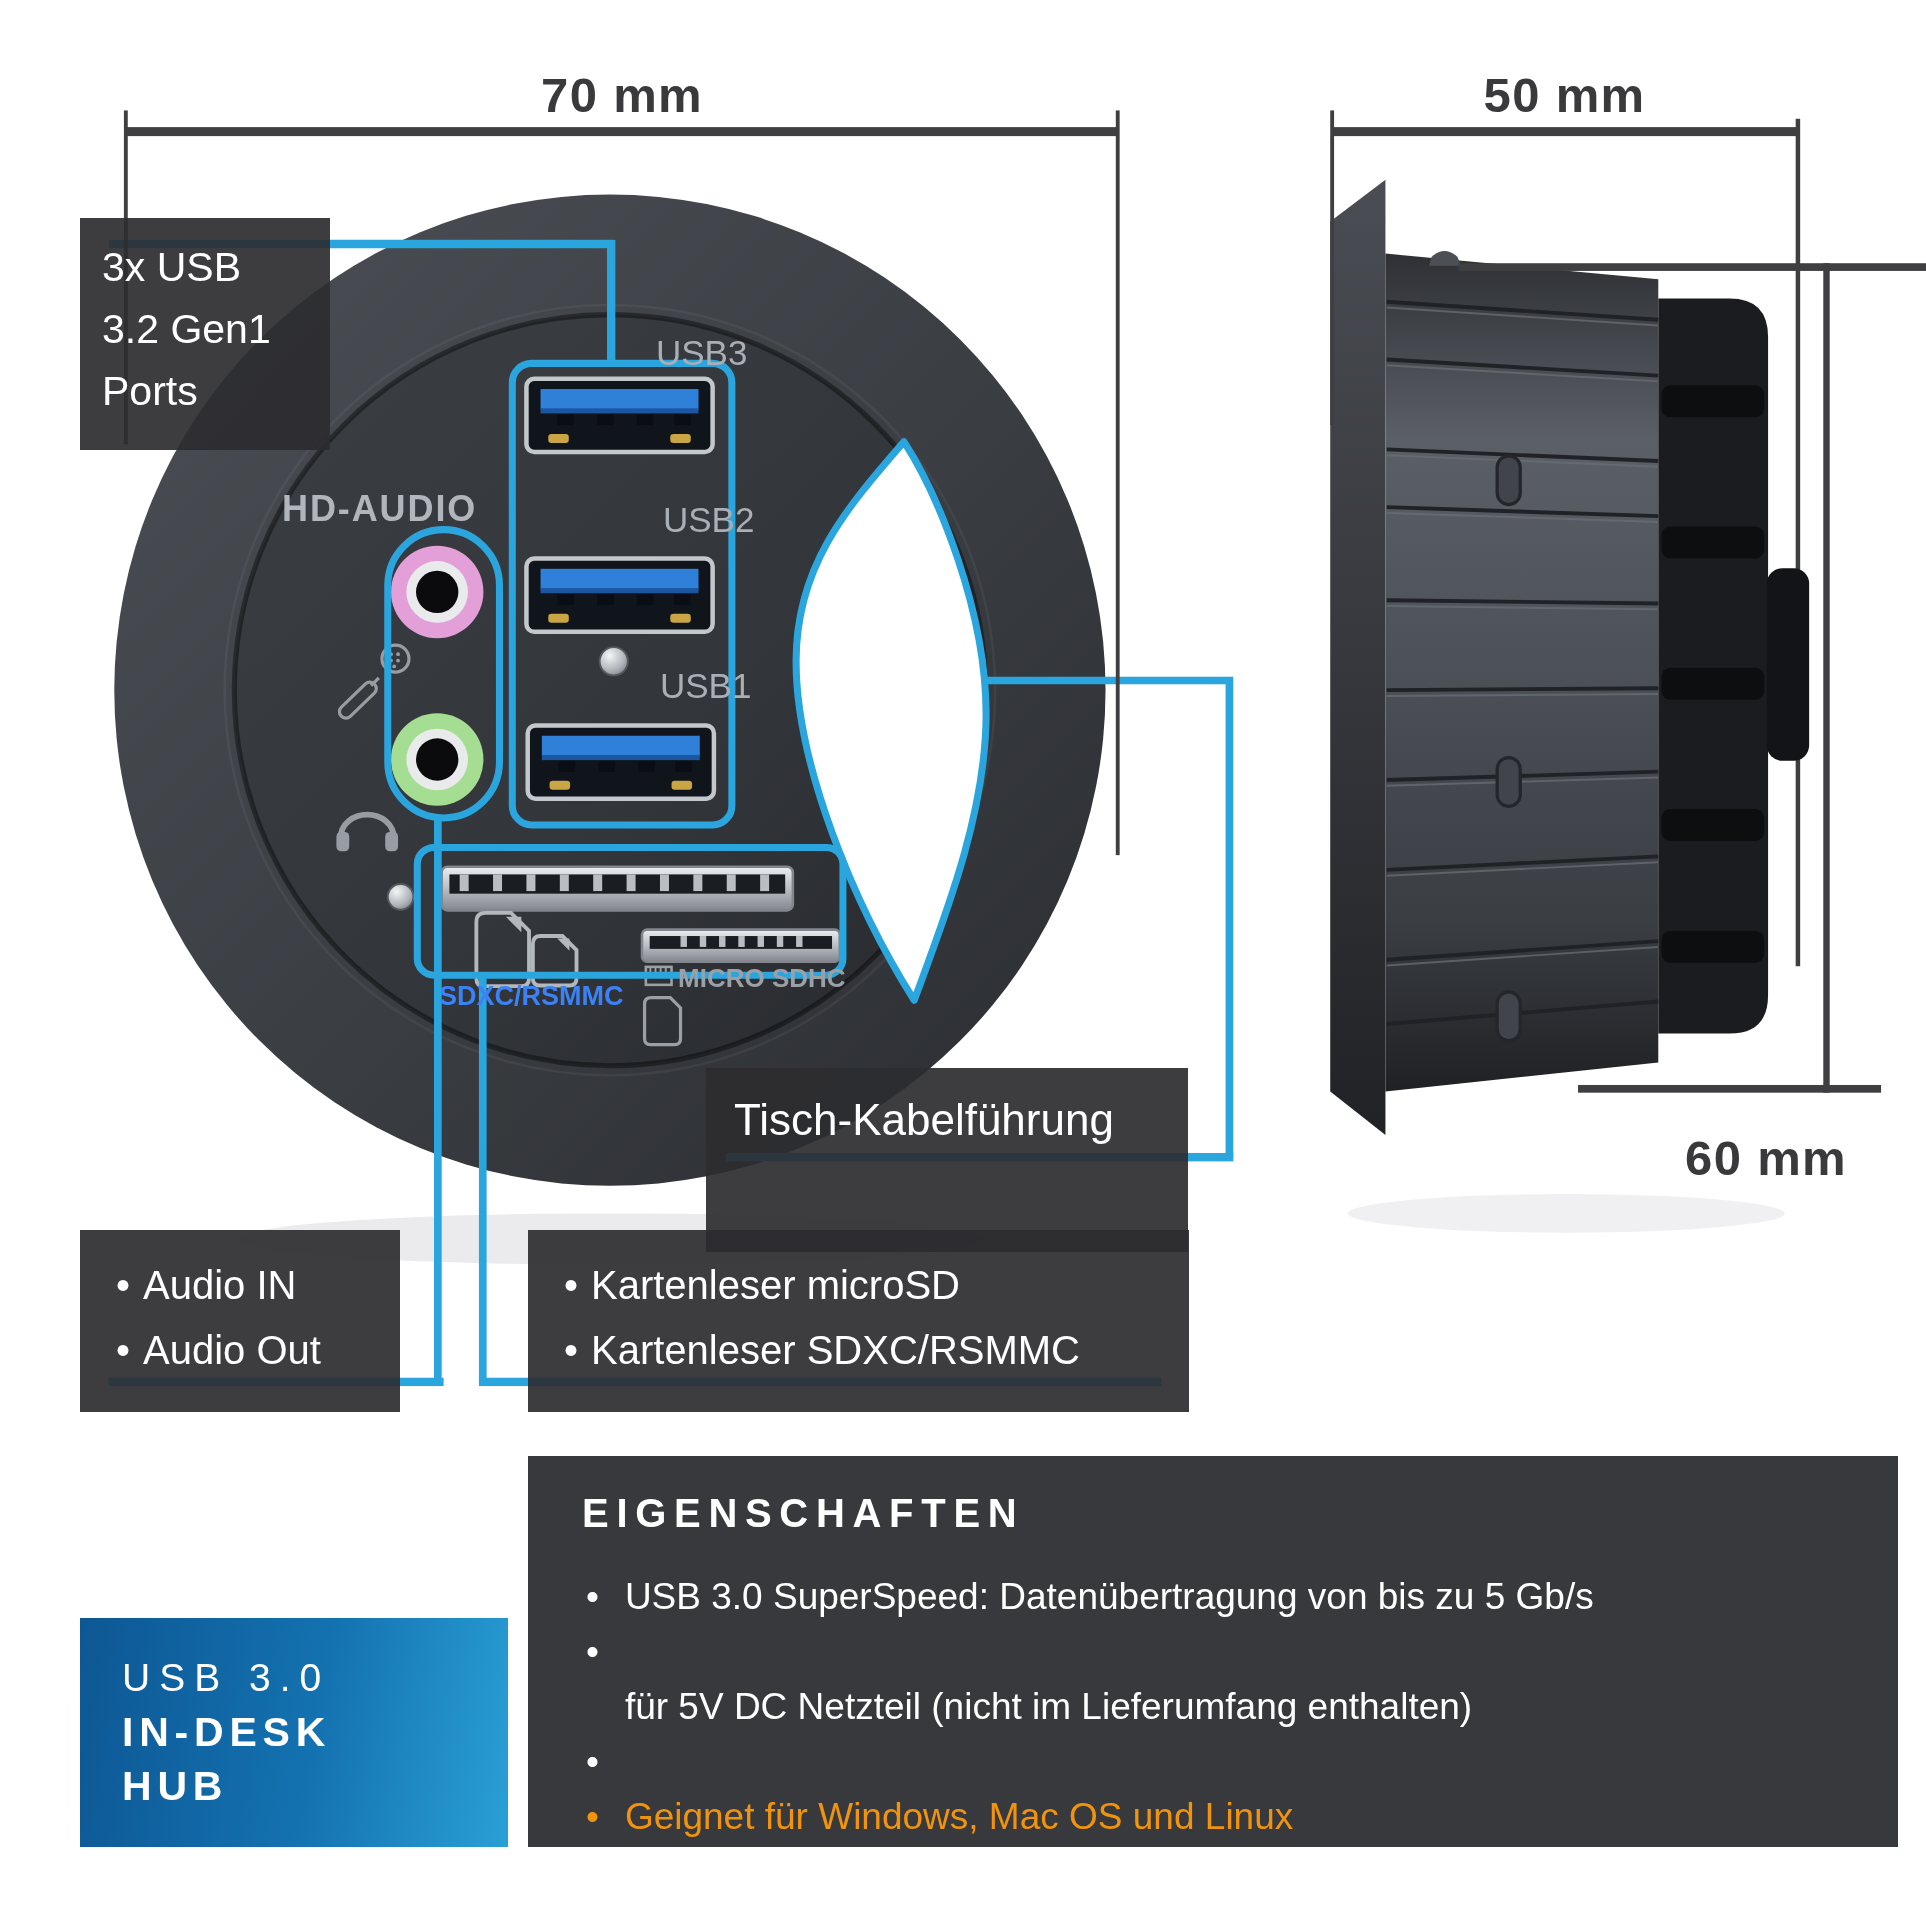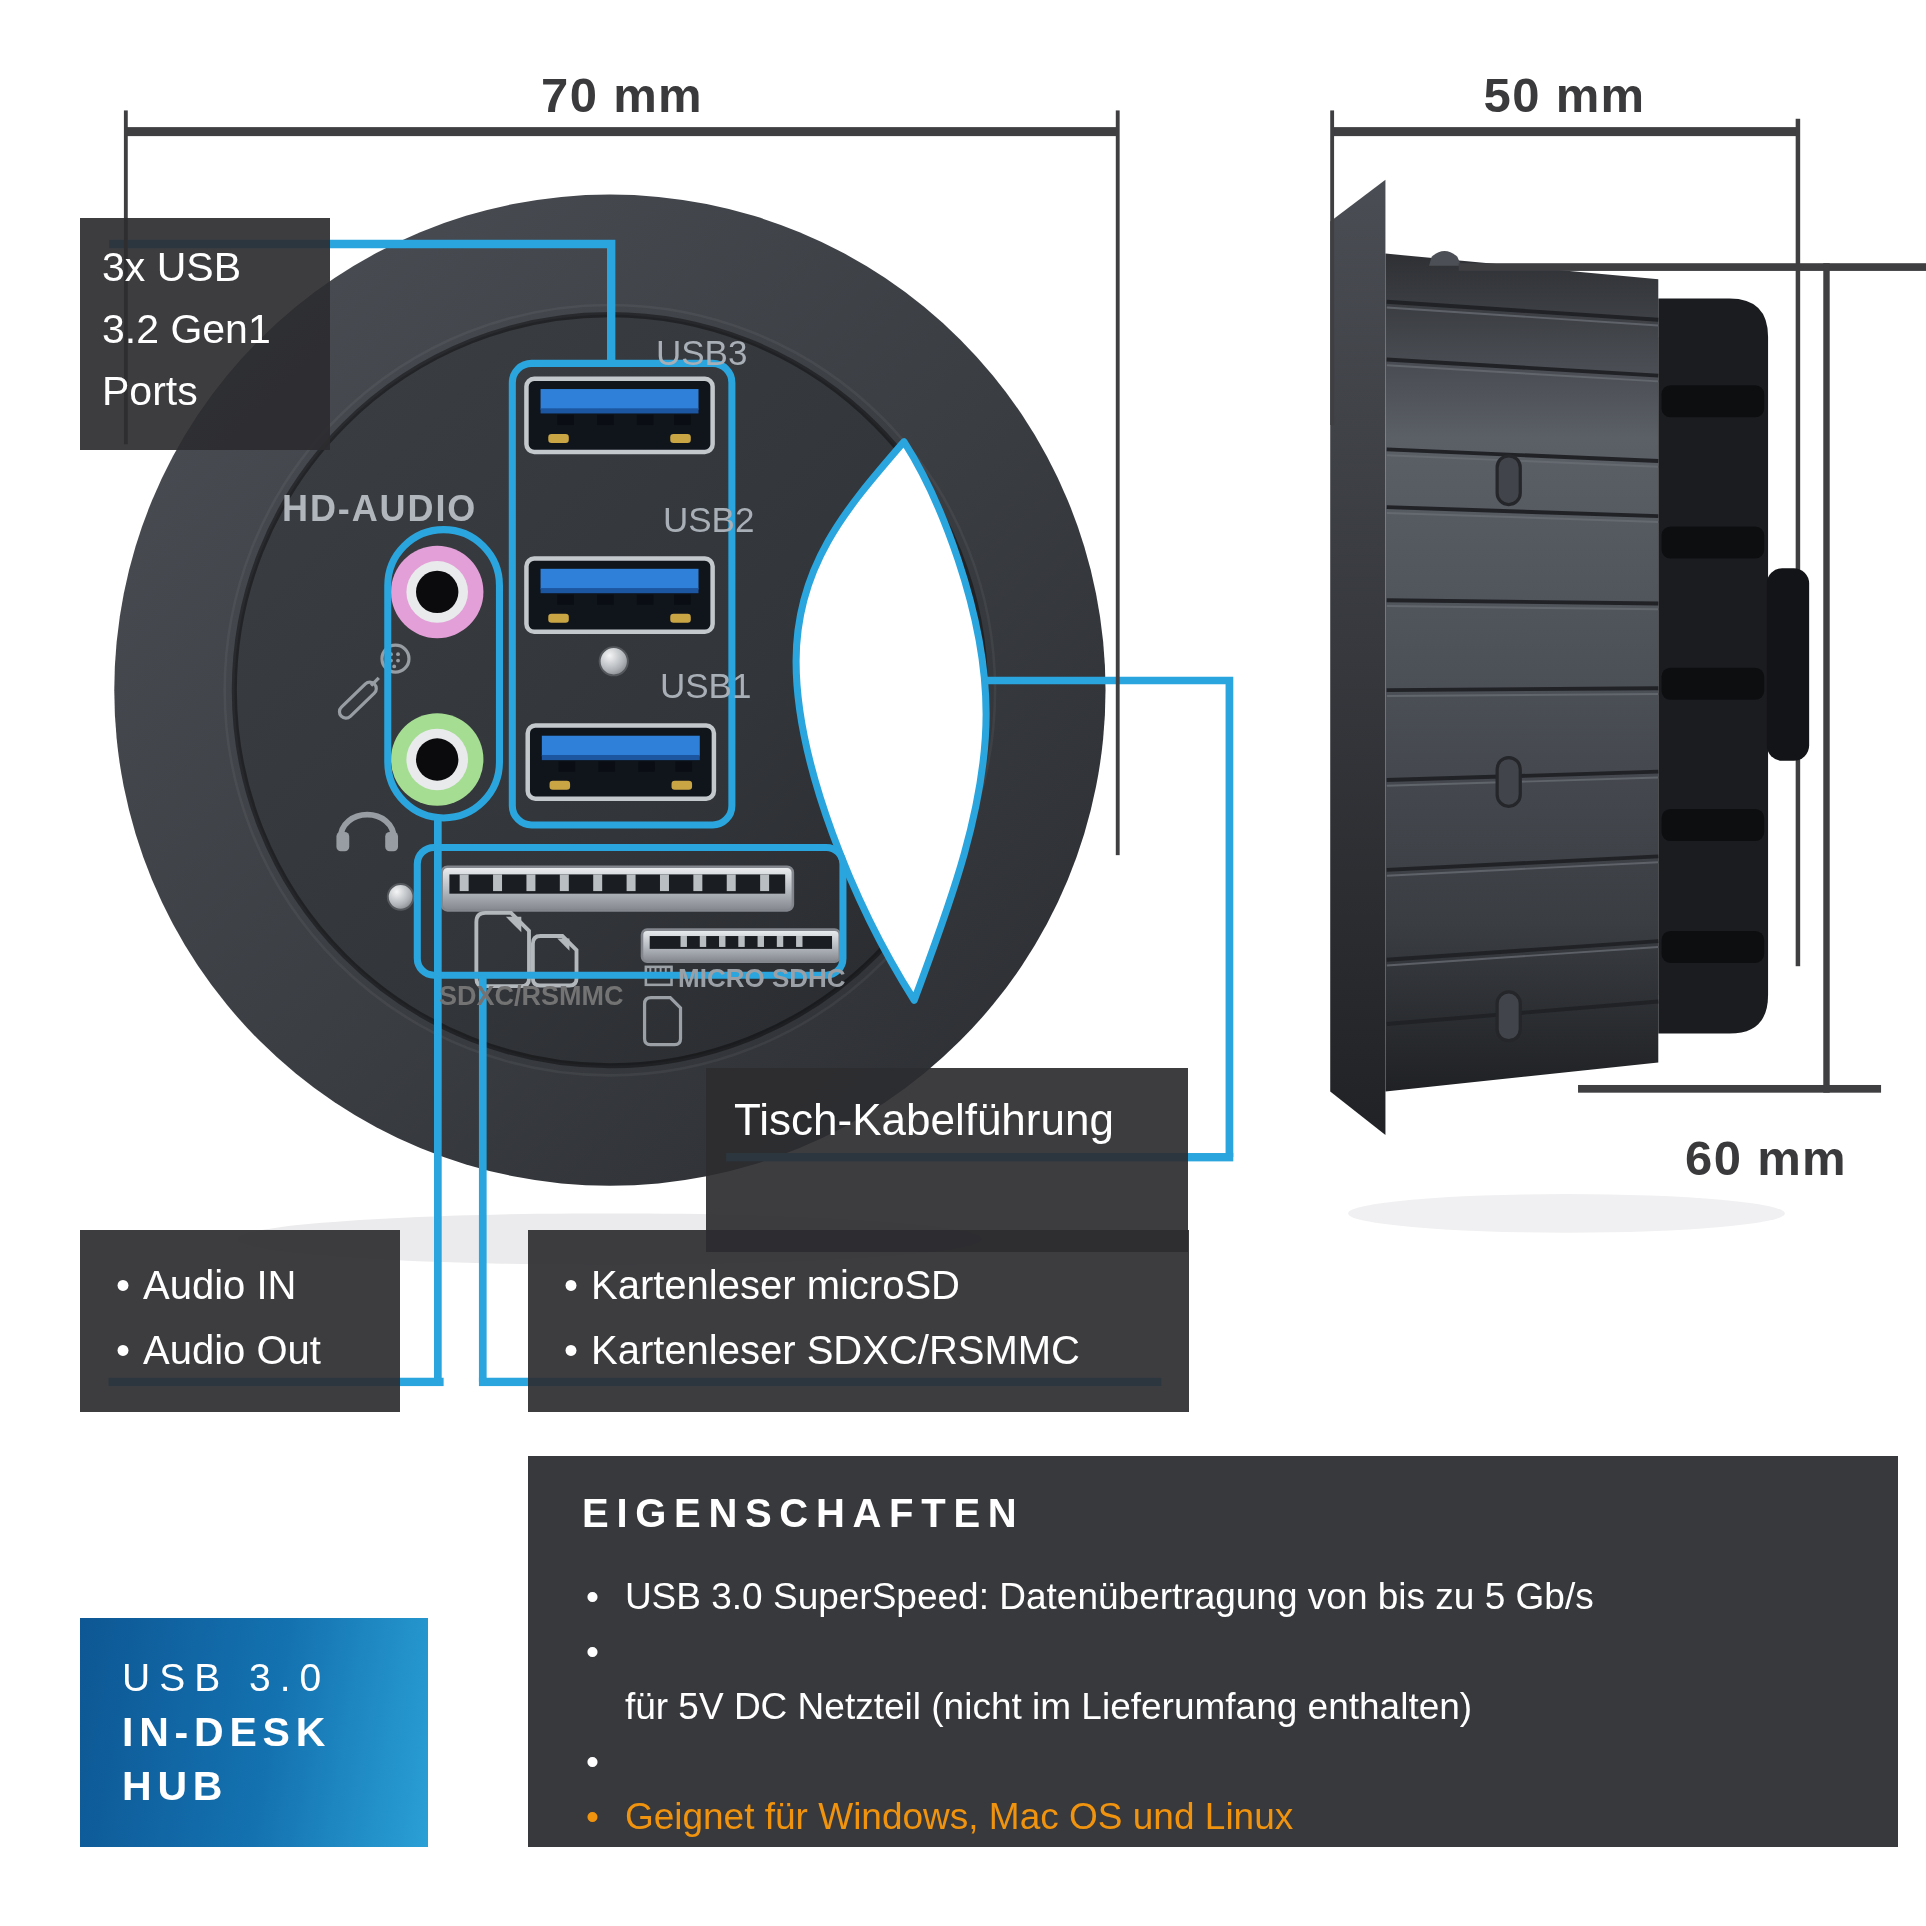--- a/index.html
+++ b/index.html
@@ -17,21 +17,21 @@
          display:flex;align-items:flex-start;padding:27px 0 0 28px;box-sizing:border-box;text-align:center;}
   .list-panel{font-size:40px;line-height:65px;padding:23px 0 0 23px;box-sizing:border-box;}
   .audio-callout{left:80px;top:1230px;width:320px;height:182px;}
   .card-callout{left:528px;top:1230px;width:661px;height:182px;}
   .li{display:flex;}
   .li .dot{width:40px;text-align:center;flex:0 0 40px;}
   
   .devlbl{color:#b0b6bc;font-weight:bold;}
   
   .logo-box{left:80px;top:1456px;width:428px;height:143px;background:#343437;}
-  .product-box{left:80px;top:1618px;width:348px;height:229px;
+  .product-box{left:80px;top:1618px;width:428px;height:229px;
                background:linear-gradient(100deg,#0d5794 0%,#1472b0 55%,#2aa0d6 100%);
                color:#fff;padding:33px 0 0 42px;box-sizing:border-box;}
   .product-box .l1{font-size:39px;letter-spacing:9px;line-height:54px;}
   .product-box .l2{font-size:41px;font-weight:bold;letter-spacing:5.8px;line-height:54px;}
   .features{left:528px;top:1456px;width:1370px;height:391px;background:rgba(44,45,48,0.94);
             color:#fff;box-sizing:border-box;padding:35px 0 0 54px;}
   .features .title{font-size:40px;font-weight:bold;letter-spacing:7.7px;margin-bottom:33px;}
   .feat-row{display:flex;font-size:37px;line-height:55px;color:#fff;}
   .feat-row .dot{flex:0 0 39px;text-align:left;padding-left:3.9px;}
   .feat-row.nb .dot{visibility:hidden;}
@@ -272,21 +272,21 @@
 <div class="abs panel usb-callout">
   <div>3x USB</div>
   <div>3.2 Gen1</div>
   <div>Ports</div>
 </div>
 
 <div class="abs devlbl" style="left:282px;top:488px;font-size:36px;letter-spacing:1.9px;">HD-AUDIO</div>
 <div class="abs devlbl" style="left:656px;top:333px;font-size:35px;font-weight:normal;color:#a9afb6;">USB3</div>
 <div class="abs devlbl" style="left:663px;top:500px;font-size:35px;font-weight:normal;color:#a9afb6;">USB2</div>
 <div class="abs devlbl" style="left:660px;top:666px;font-size:35px;font-weight:normal;color:#a9afb6;">USB1</div>
-<div class="abs devlbl" style="left:439px;top:981px;font-size:27px;color:#737373;">SDXC/RSMMC</div>
+<div class="abs devlbl" style="left:439px;top:981px;font-size:27px;color:#3b82f6;">SDXC/RSMMC</div>
 <div class="abs devlbl" style="left:678px;top:963px;font-size:26px;color:#9aa0a6;">MICRO SDHC</div>
 
 <div class="abs panel tisch">
   <span>Tisch-Kabelführung</span>
 </div>
 
 <div class="abs panel list-panel audio-callout">
   <div class="li">
         <span class="dot">•</span>
         <span>Audio IN</span>

